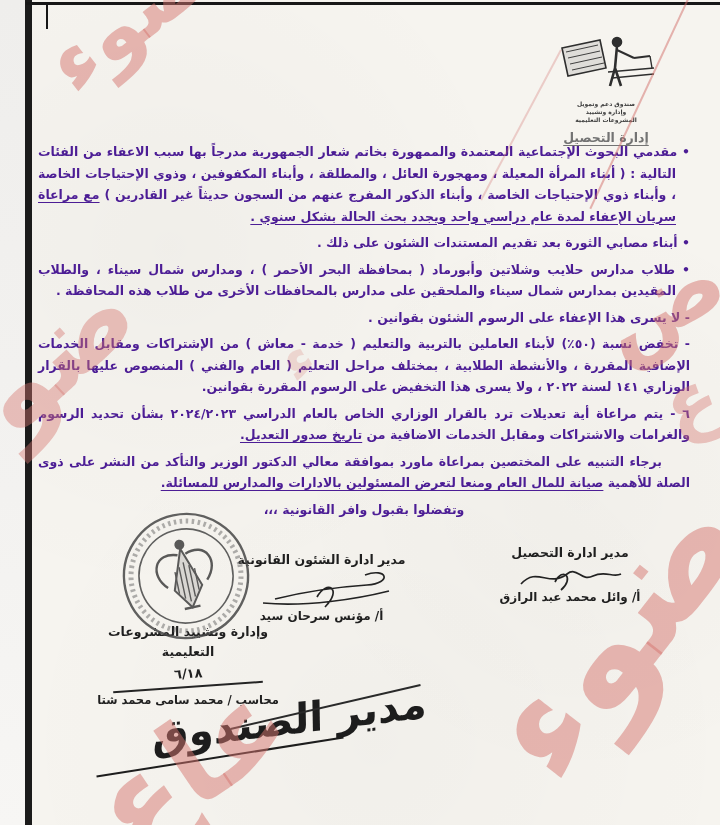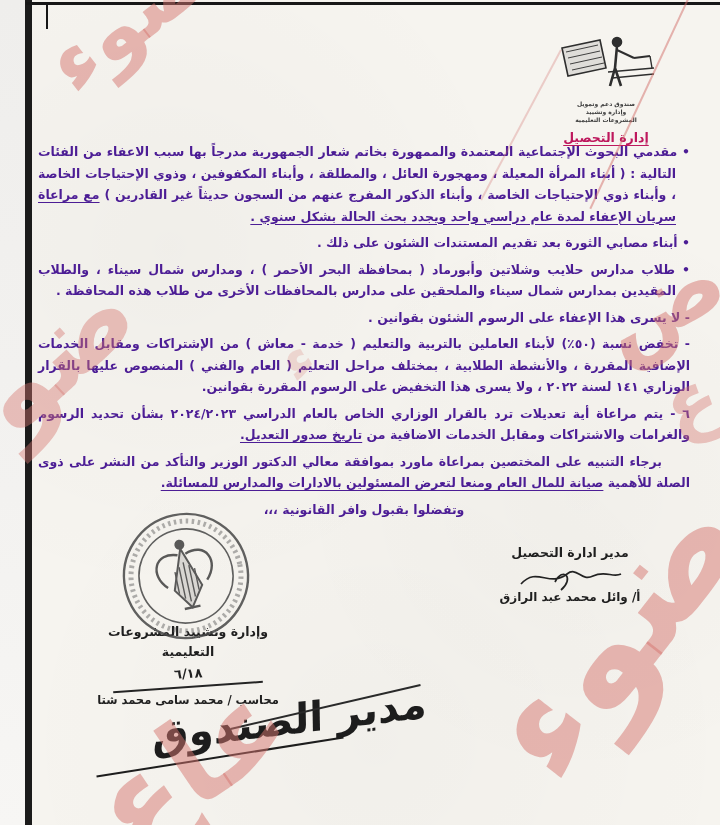--- a/index.html
+++ b/index.html
@@ -21,21 +21,21 @@
   .corner-tick{position:absolute;left:46px;top:3px;width:2px;height:26px;background:#171717;}
 
   
   .wm{position:absolute;color:rgba(214,118,112,0.5);font-weight:bold;pointer-events:none;z-index:40;white-space:nowrap;}
   .wm-line{position:absolute;background:rgba(210,110,105,0.5);z-index:40;pointer-events:none;}
 
   
   .hdr{position:absolute;top:34px;right:55px;width:118px;text-align:center;direction:rtl;z-index:5;}
   .hdr svg{display:block;margin:0 auto;}
   .logo-cap{font-size:6px;line-height:1.35;color:#3a3a3a;font-weight:bold;filter:blur(.2px);}
-  .dept{display:inline-block;margin-top:6px;font-size:12.5px;font-weight:bold;color:#be185d;
+  .dept{display:inline-block;margin-top:6px;font-size:12.5px;font-weight:bold;color:#737373;
         text-decoration:underline;text-underline-offset:3px;}
 
   
   .doc{position:absolute;top:141px;right:30px;width:652px;direction:rtl;z-index:5;
        font-size:12.5px;font-weight:bold;color:#4c1d95;line-height:1.72;text-align:justify;}
   .doc p{margin:0 0 5px 0;padding-right:14px;text-indent:-14px;}
   .doc p.flat{padding-right:0;text-indent:0;}
   .doc p.inset{padding-right:0;text-indent:28px;}
   .u{text-decoration:underline;text-underline-offset:3px;}
   .closing{text-align:center;margin-top:3px;text-indent:0;padding-right:0;}
@@ -102,20 +102,27 @@
   </div>
 
   <div class="sig" style="top:545px;right:55px;width:190px;">
     <div class="t">مدير ادارة التحصيل</div>
     <svg width="110" height="30" viewBox="0 0 110 30">
       <path d="M6,22 C22,4 34,26 52,12 C62,4 66,20 78,14 C90,8 98,16 106,12 M40,20 c8,-16 20,-4 6,8" stroke="#232323" stroke-width="1.7" fill="none"></path>
     </svg>
     <div class="n">أ/ وائل محمد عبد الرازق</div>
   </div>
 
+  <div class="sig" style="top:552px;right:296px;width:205px;">
+    <div class="t">مدير ادارة الشئون القانونية</div>
+    <svg width="150" height="42" viewBox="0 0 150 42">
+      <path d="M118,6 C140,-2 146,14 120,16 C90,18 60,22 28,30 M16,34 C60,38 110,30 142,22 M70,28 c10,-18 26,-8 8,10" stroke="#232323" stroke-width="1.7" fill="none"></path>
+    </svg>
+    <div class="n">أ/ مؤنس سرحان سيد</div>
+  </div>
 
   <svg class="stamp" viewBox="0 0 132 132">
     <circle cx="66" cy="66" r="62" stroke="#474747" stroke-width="2.4" fill="none"></circle>
     <circle cx="66" cy="66" r="47" stroke="#474747" stroke-width="1.6" fill="none"></circle>
     <circle cx="66" cy="66" r="55" stroke="#5a5a5a" stroke-width="5" fill="none" stroke-dasharray="2.5 3.5" opacity="0.55"></circle>
     <g stroke="#3f3f3f" fill="none" stroke-width="2">
       <circle cx="66" cy="34" r="4" fill="#3f3f3f"></circle>
       <path d="M66,38 L52,78 L66,98 L80,78 Z" fill="rgba(63,63,63,0.18)"></path>
       <path d="M56,60 v22 M61,56 v32 M66,52 v40 M71,56 v32 M76,60 v22" stroke-width="1.4"></path>
       <path d="M62,44 C40,36 30,58 46,74 M70,44 C92,36 102,58 86,74" stroke-width="2.4"></path>

